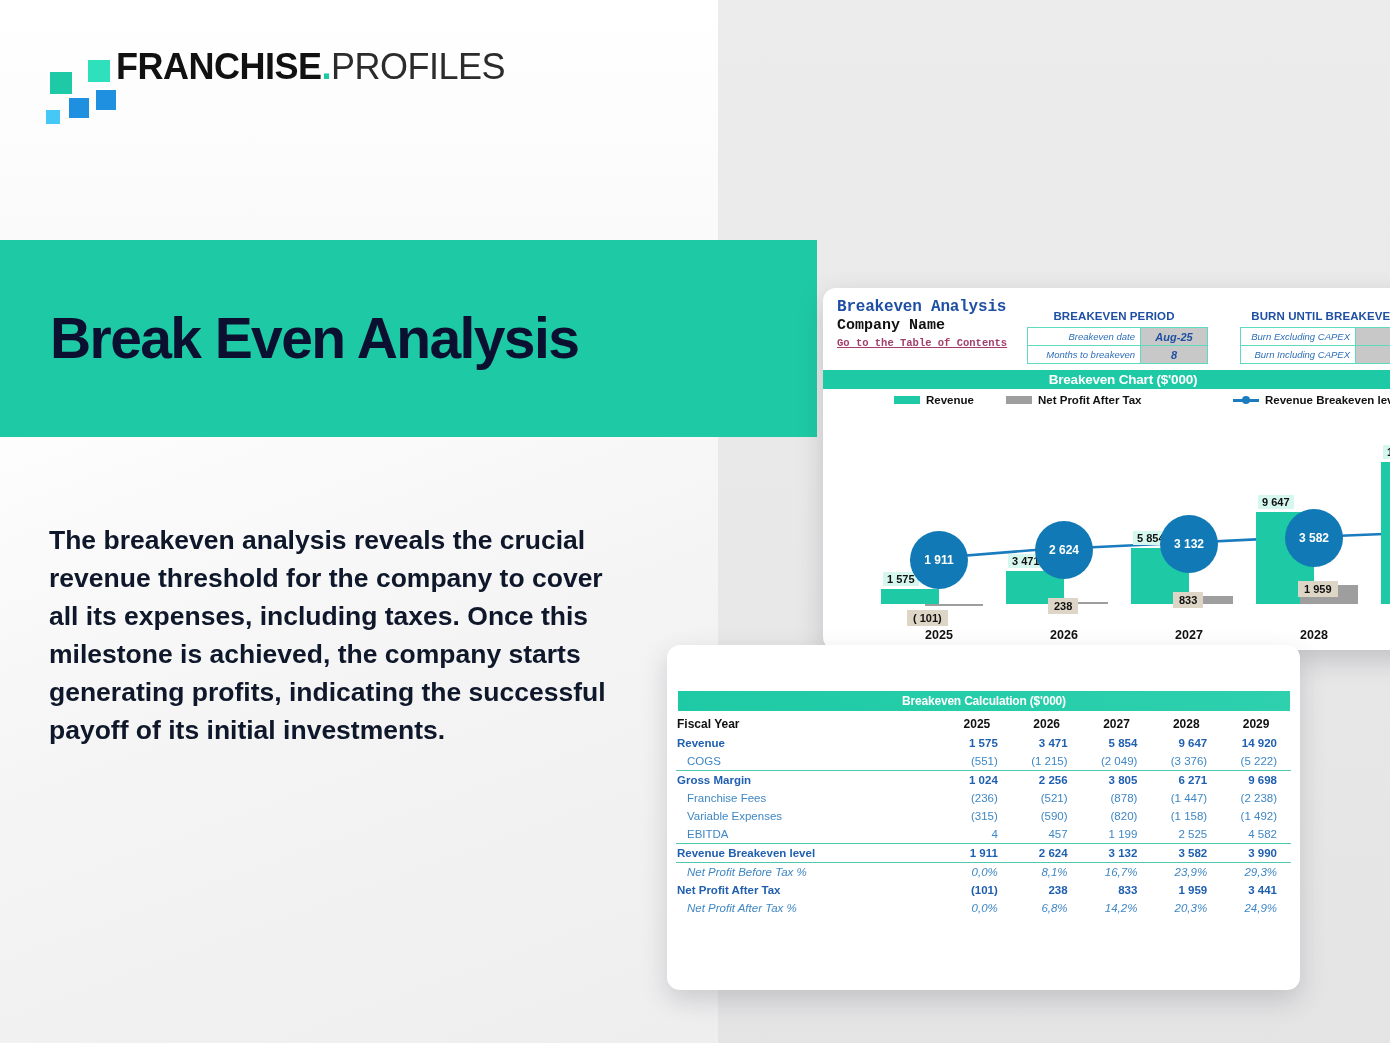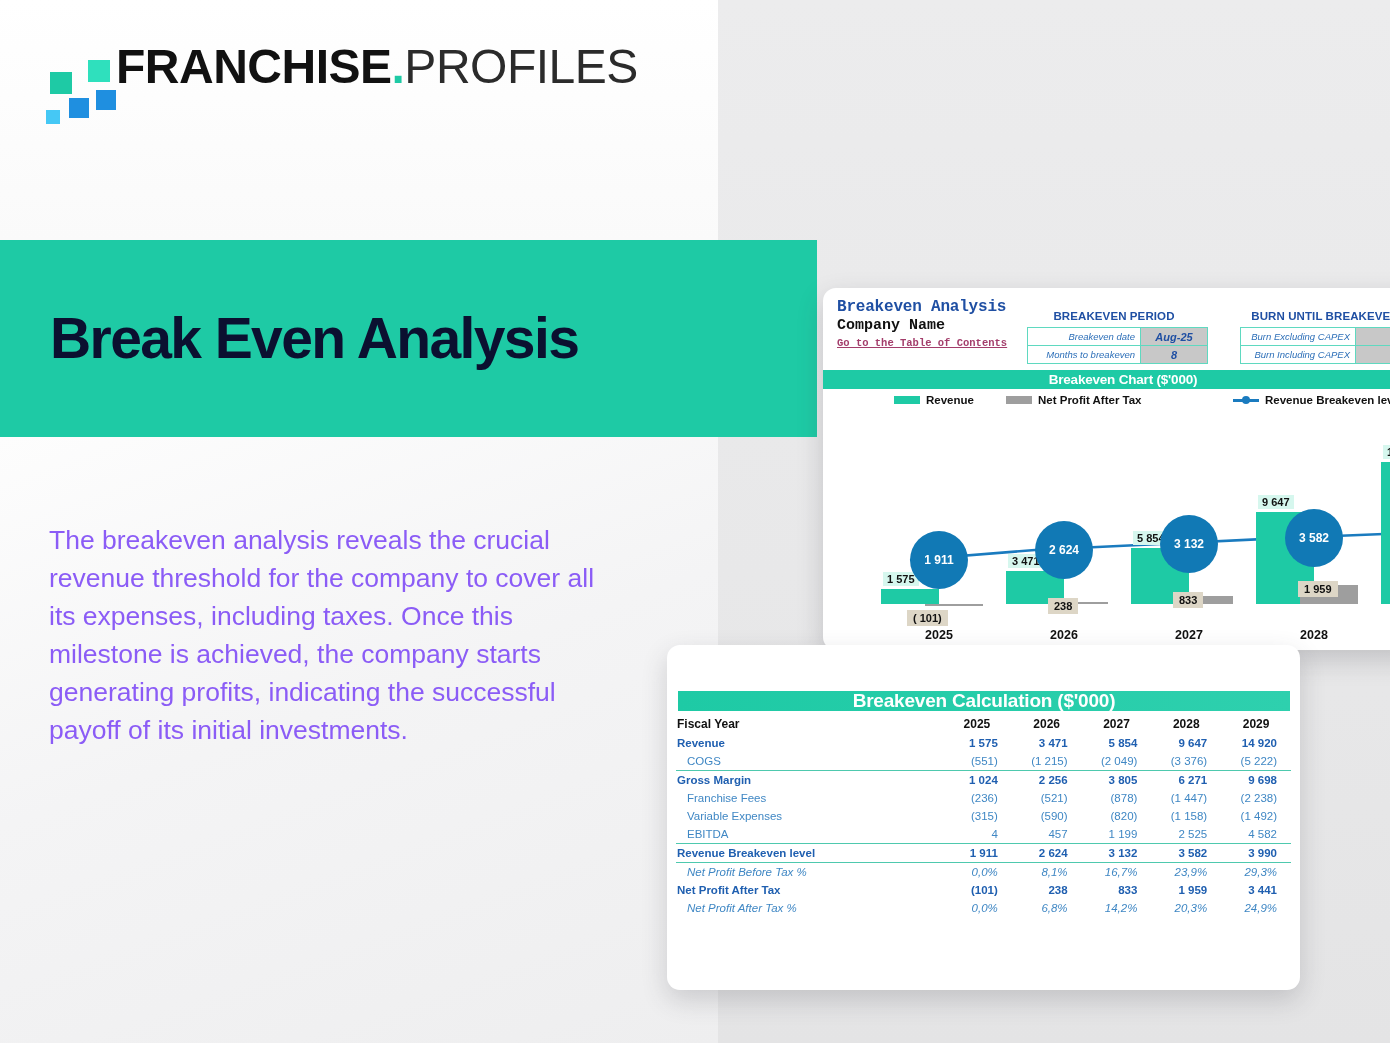--- a/index.html
+++ b/index.html
@@ -26,36 +26,37 @@
   #teal-band{
     position:absolute;left:0;top:240px;width:817px;height:197px;
     background:#1ecaa5;
   }
 
   
   #logo{position:absolute;left:44px;top:42px;width:500px;height:60px;}
   .logo-sq{position:absolute;}
   #logo-text{
     position:absolute;left:72px;top:-5px;white-space:nowrap;
-    font-size:48px;letter-spacing:-0.5px;line-height:60px;
+    font-size:36px;letter-spacing:-0.5px;line-height:60px;
   }
   #logo-text .bold{font-weight:bold;color:#111111;}
   #logo-text .dot{font-weight:bold;color:#1ecaa5;}
   #logo-text .light{font-weight:normal;color:#2b2b2b;}
 
   
   #hero-title{
     position:absolute;left:50px;top:305px;
     font-size:57px;font-weight:bold;letter-spacing:-1.6px;
     color:#0b1030;white-space:nowrap;
   }
   #hero-body{
     position:absolute;left:49px;top:521px;width:565px;
-    font-size:26.5px;line-height:38px;color:#8b5cf6;
+    font-size:26.5px;line-height:38px;color:#0f172a;
     white-space:pre-wrap;
+    font-weight:bold;
   }
 
   
   #chart-card{
     position:absolute;left:823px;top:288px;width:600px;height:362px;
     background:#ffffff;border-radius:13px;
     box-shadow:0 10px 26px rgba(60,60,70,.22);
     overflow:hidden;
   }
   #chart-head{position:absolute;left:14px;top:10px;font-family:Liberation Mono, monospace;}
@@ -118,21 +119,21 @@
   
   #table-card{
     position:absolute;left:667px;top:645px;width:633px;height:345px;
     background:#ffffff;border-radius:13px;
     box-shadow:0 10px 26px rgba(60,60,70,.20);
     overflow:hidden;
   }
   #tbl-bar{
     position:absolute;left:11px;top:46px;width:612px;height:20px;
     background:linear-gradient(90deg,#1ecaa5,#2ed0ae);
-    color:#ffffff;font-size:19px;font-weight:bold;text-align:center;
+    color:#ffffff;font-size:12px;font-weight:bold;text-align:center;
     line-height:20px;letter-spacing:-.2px;
   }
   #tbl{
     position:absolute;left:9px;top:70px;width:615px;border-collapse:collapse;
     table-layout:fixed;
   }
   #tbl td{font-size:11.5px;padding:1px 0;height:16px;white-space:nowrap;}
   #tbl td.name{width:265px;padding-left:1px;}
   #tbl td.num{text-align:right;padding-right:14px;}
   #tbl tr.head td{font-size:12px;font-weight:bold;color:#111111;

